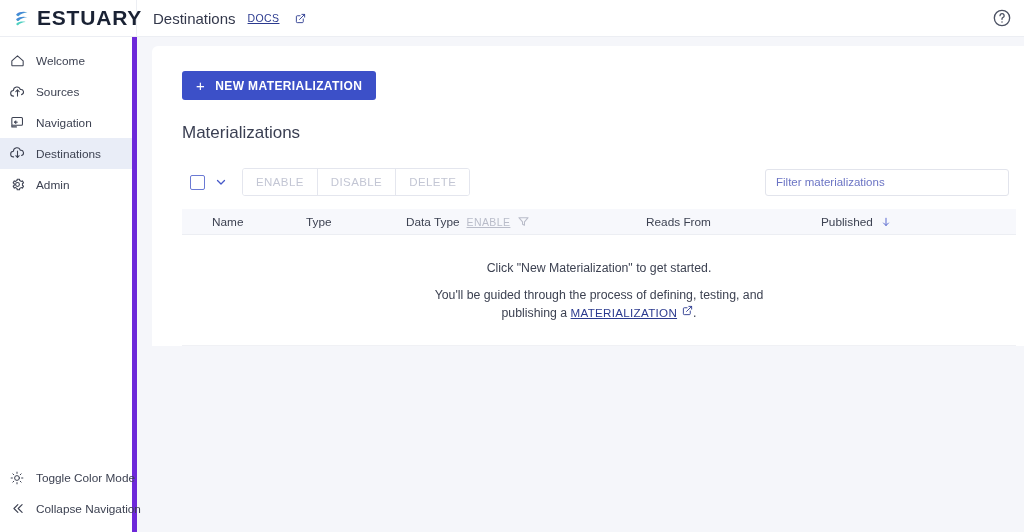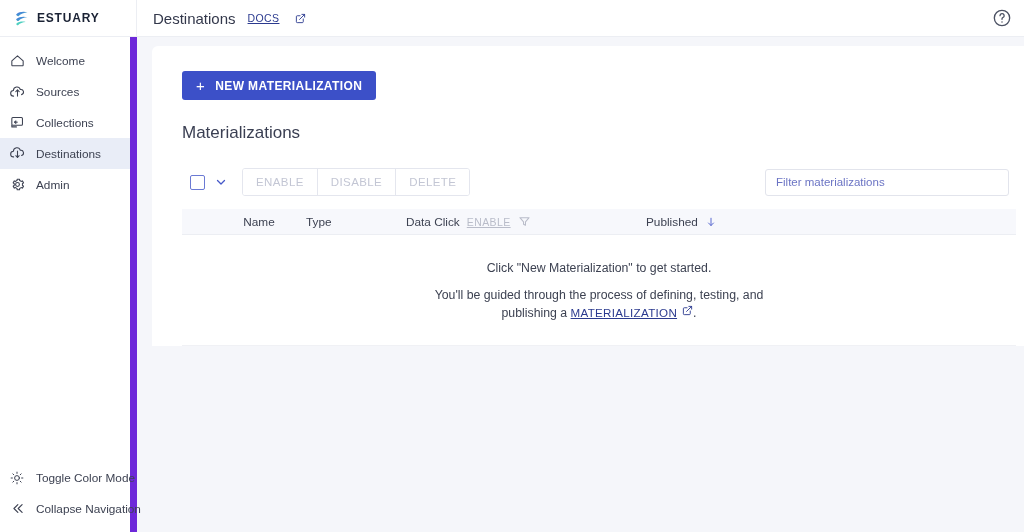--- a/index.html
+++ b/index.html
@@ -19,21 +19,21 @@
     display: flex; align-items: center;
     position: relative; z-index: 5;
   }
   .logo-block {
     width: 137px; height: 100%;
     display: flex; align-items: center; padding-left: 14px;
     border-right: 1px solid #eceef3;
   }
   .logo-mark { width: 19px; height: 19px; margin-right: 4px; flex: none; }
   .logo-text {
-    font-size: 12px; font-weight: 700; letter-spacing: 0.8px;
+    font-size: 21px; font-weight: 700; letter-spacing: 0.8px;
     color: #1a2234;
   }
   .topbar-right {
     flex: 1; display: flex; align-items: center; height: 100%;
     padding-left: 16px; padding-right: 12px;
   }
   .page-title { font-size: 15px; color: #33384b; font-weight: 400; }
   .docs-link {
     margin-left: 12px; display: flex; align-items: center; gap: 16px;
     font-size: 10.5px; letter-spacing: .4px; color: #2b3a8f;
@@ -41,21 +41,21 @@
   }
   .help-icon { margin-left: auto; width: 20px; height: 20px; color: #4b5163; cursor: pointer; }
 
   
   .body-row { flex: 1; display: flex; min-height: 0; }
 
   
   .sidebar {
     width: 137px; min-width: 137px;
     background: #ffffff;
-    border-right: 7px solid #6d28d9;
+    border-right: 5px solid #6d28d9;
     display: flex; flex-direction: column;
     padding-top: 8px;
     position: relative; z-index: 4;
   }
   .nav-item {
     height: 31px; display: flex; align-items: center;
     padding-left: 8px; gap: 10px; cursor: pointer;
     color: #3d4252;
   }
   .nav-item.active { background: #e9edf7; }
@@ -124,21 +124,21 @@
     display: flex; align-items: center;
     background: #f7f8fc;
     height: 26px;
     border-bottom: 1px solid #eceef3;
     padding: 0 6px 0 6px;
   }
   .th {
     font-size: 11.8px; color: #3d4252; font-weight: 400;
     display: flex; align-items: center; gap: 7px; white-space: nowrap;
   }
-  .th.c-name { width: 118px; padding-left: 24px; justify-content: center; }
+  .th.c-name { width: 118px; padding-left: 24px; }
   .th.c-type { width: 100px; }
   .th.c-dataread { width: 240px; }
   .th.c-readsfrom { width: 175px; }
   .th.c-published { flex: 1; }
   .today-chip {
     font-size: 10.5px; letter-spacing: .4px; color: #b9bcc9;
     text-decoration: underline; cursor: pointer;
   }
   .funnel { width: 13px; height: 13px; color: #b9bcc9; cursor: pointer; }
   .sort-arrow { width: 12px; height: 12px; color: #5a6bd0; }
@@ -224,21 +224,21 @@
 
       <div class="nav-item">
         <span class="nav-icon">
           <svg viewBox="0 0 24 24" width="17" height="17" fill="none" stroke="currentColor" stroke-width="1.5" stroke-linecap="round" stroke-linejoin="round">
             <rect x="4" y="5" width="15" height="11" rx="1.4"></rect>
             <path d="M4 16v2.2h6.5"></path>
               <path d="M11.5 11.5 8 11.5"></path>
               <path d="M9.7 9.8 8 11.5l1.7 1.7"></path>
           </svg>
         </span>
-        <span class="nav-label">Collections</span>
+        <span class="nav-label">Navigation</span>
       </div>
 
       <div class="nav-item active">
         <span class="nav-icon">
           <svg viewBox="0 0 24 24" width="17" height="17" fill="none" stroke="currentColor" stroke-width="1.5" stroke-linecap="round" stroke-linejoin="round">
             <path d="M6.5 16.8a4 4 0 0 1-.3-8A5 5 0 0 1 16 7.5a3.7 3.7 0 0 1 1.7 7.2"></path>
             <path d="M12 8.5v9"></path>
               <path d="M9.6 15.1 12 17.5l2.4-2.4"></path>
           </svg>
         </span>
@@ -304,25 +304,28 @@
 
         <div class="table">
           <div class="thead">
             <div class="th c-name">
               <span>Name</span>
             </div>
             <div class="th c-type">
               <span>Type</span>
             </div>
             <div class="th c-dataread">
-              <span>Data Click</span>
+              <span>Data Type</span>
               <span class="today-chip">ENABLE</span>
               <svg class="funnel" viewBox="0 0 24 24" fill="none" stroke="currentColor" stroke-width="1.9" stroke-linecap="round" stroke-linejoin="round">
                 <polygon points="3.5 5 20.5 5 13.8 12.6 13.8 19 10.2 17 10.2 12.6"></polygon>
               </svg>
+            </div>
+            <div class="th c-readsfrom">
+              <span>Reads From</span>
             </div>
             <div class="th c-published">
               <span>Published</span>
               <svg class="sort-arrow" viewBox="0 0 24 24" fill="none" stroke="currentColor" stroke-width="2" stroke-linecap="round" stroke-linejoin="round">
                 <line x1="12" y1="4.5" x2="12" y2="19"></line>
                   <polyline points="7 14 12 19 17 14"></polyline>
               </svg>
             </div>
           </div>
 

